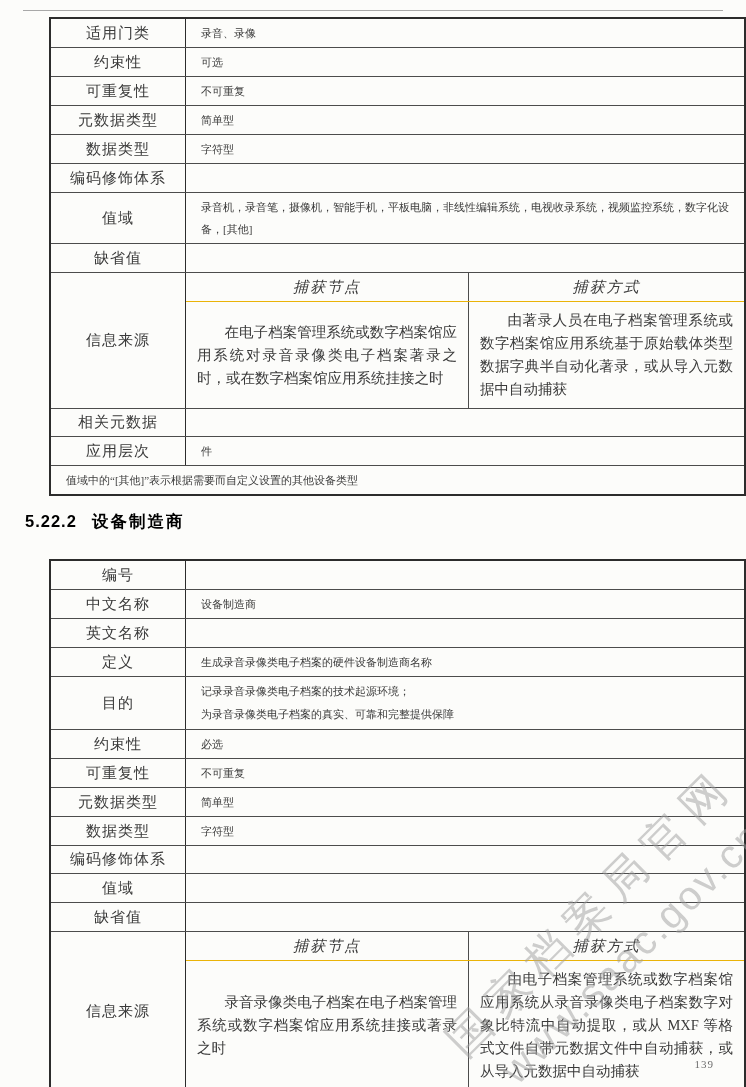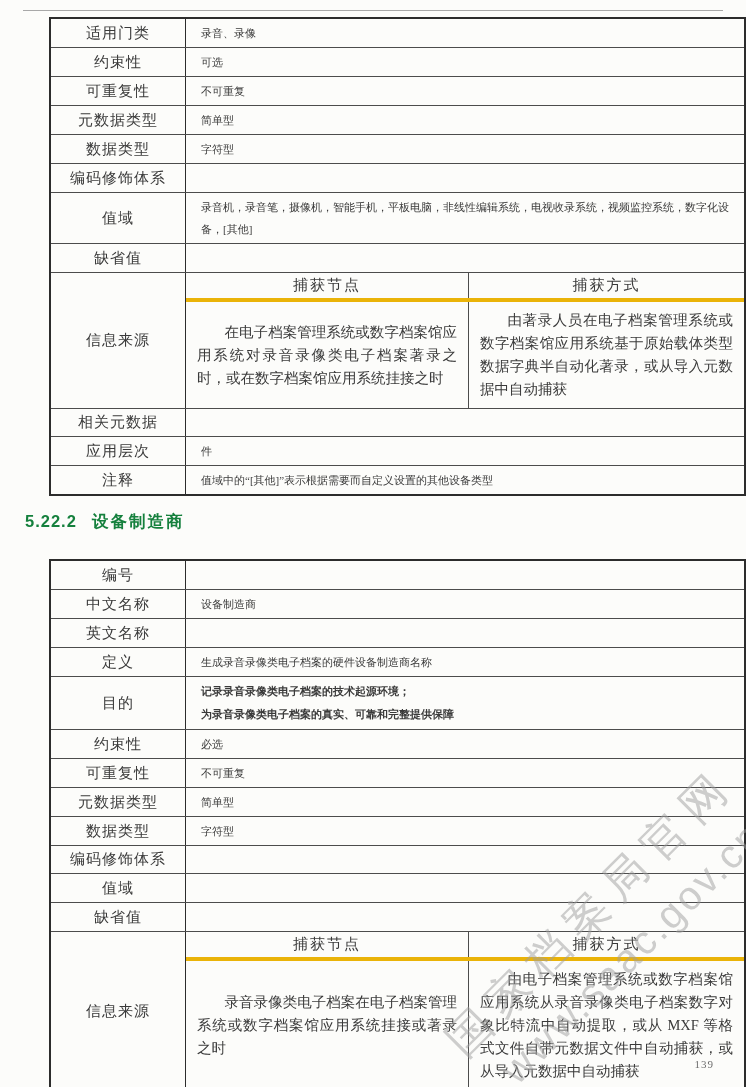--- a/index.html
+++ b/index.html
@@ -28,35 +28,35 @@
     flex:1;display:flex;align-items:center;box-sizing:border-box;
     padding:3px 12px 3px 15px;font-size:11px;color:#3a3a3a;
     line-height:22px;
   }
   .val.multi{align-items:center;}
   .h29{min-height:29px;}
   .h28{min-height:28px;}
   .h48{min-height:48px;}
   
   .srcright{flex:1;display:flex;flex-direction:column;box-sizing:border-box;}
-  .srchdr{display:flex;border-bottom:4px solid #eab308;box-sizing:border-box;min-height:29px;}
+  .srchdr{display:flex;border-bottom:1px solid #eab308;box-sizing:border-box;min-height:29px;font-style:italic;}
   .srcbody{display:flex;flex:1;box-sizing:border-box;}
   .c1{flex:0 0 283px;width:283px;box-sizing:border-box;border-right:1px solid #4c4c4c;}
   .c2{flex:1;box-sizing:border-box;}
   .srchdr .c1,.srchdr .c2{display:flex;align-items:center;justify-content:center;font-size:15px;letter-spacing:2px;color:#3a3a3a;}
   .srcbody .c1,.srcbody .c2{display:flex;align-items:center;padding:7px 11px;}
   .ptext{
     width:100%;font-size:14.5px;line-height:23px;color:#3a3a3a;
     text-indent:1.9em;text-align:justify;
   }
-  .purpose div{line-height:23px;font-weight:bold;}
+  .purpose div{line-height:23px;}
   .heading{
     position:absolute;left:25px;top:511px;
     font-family:"Liberation Sans","DejaVu Sans",sans-serif;
-    font-weight:bold;font-size:16.5px;color:#15803d;
+    font-weight:bold;font-size:16.5px;color:#000000;
     display:flex;align-items:baseline;
   }
   .heading .num{letter-spacing:1px;}
   .heading .ttl{margin-left:15px;letter-spacing:2px;}
   .pageno{
     position:absolute;right:32px;top:1058px;
     font-size:11px;color:#6e6e6e;letter-spacing:1px;
   }
   .wm{
     position:absolute;left:432px;top:1026px;
@@ -132,21 +132,20 @@
   </div>
   <div class="row h28">
     <div class="lbl">相关元数据</div>
     <div class="val"></div>
   </div>
   <div class="row h29">
     <div class="lbl">应用层次</div>
     <div class="val">件</div>
   </div>
   <div class="row h28 last">
-    <div class="lbl">注释</div>
     <div class="val">值域中的“[其他]”表示根据需要而自定义设置的其他设备类型</div>
   </div>
 </div>
 
 <div class="heading">
   <span class="num">5.22.2</span>
   <span class="ttl">设备制造商</span>
 </div>
 
 <div class="tbl" id="tbl2">

